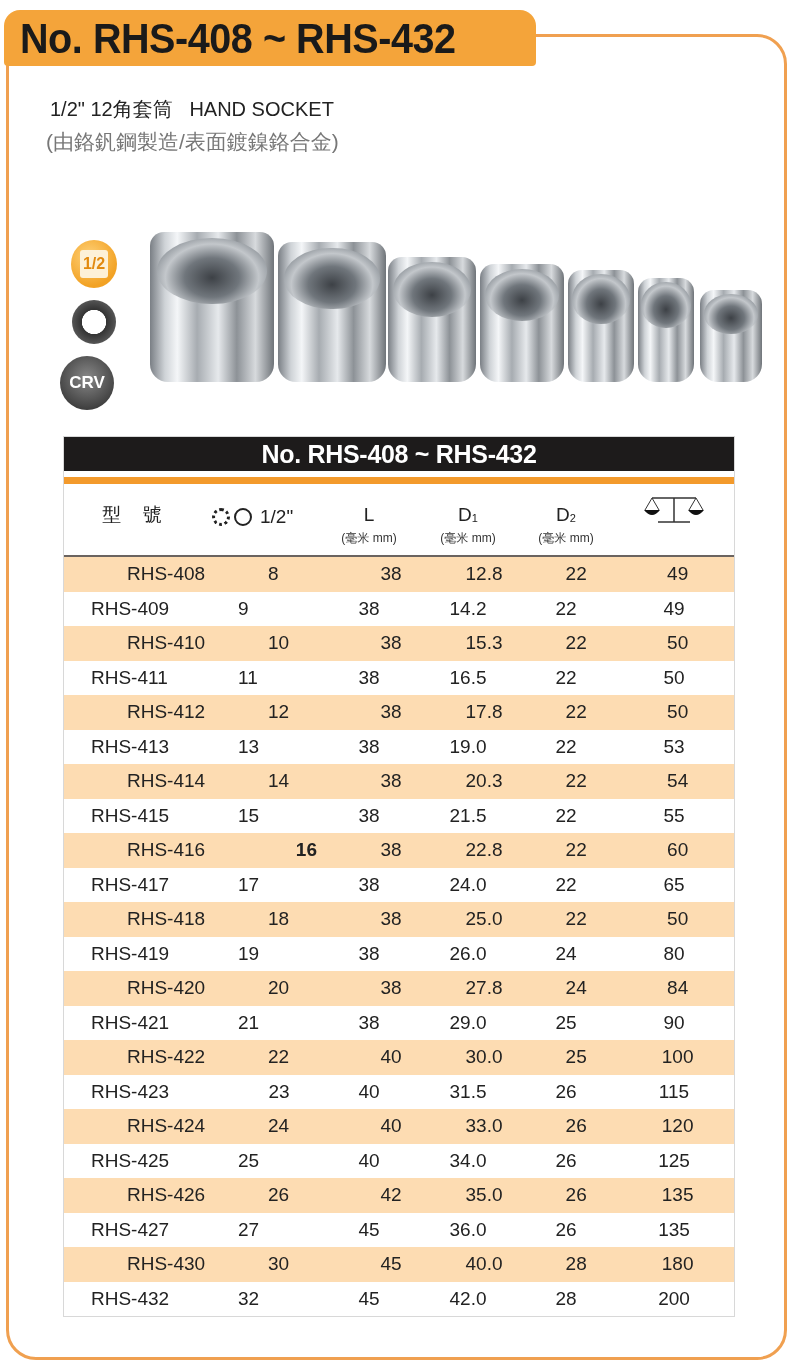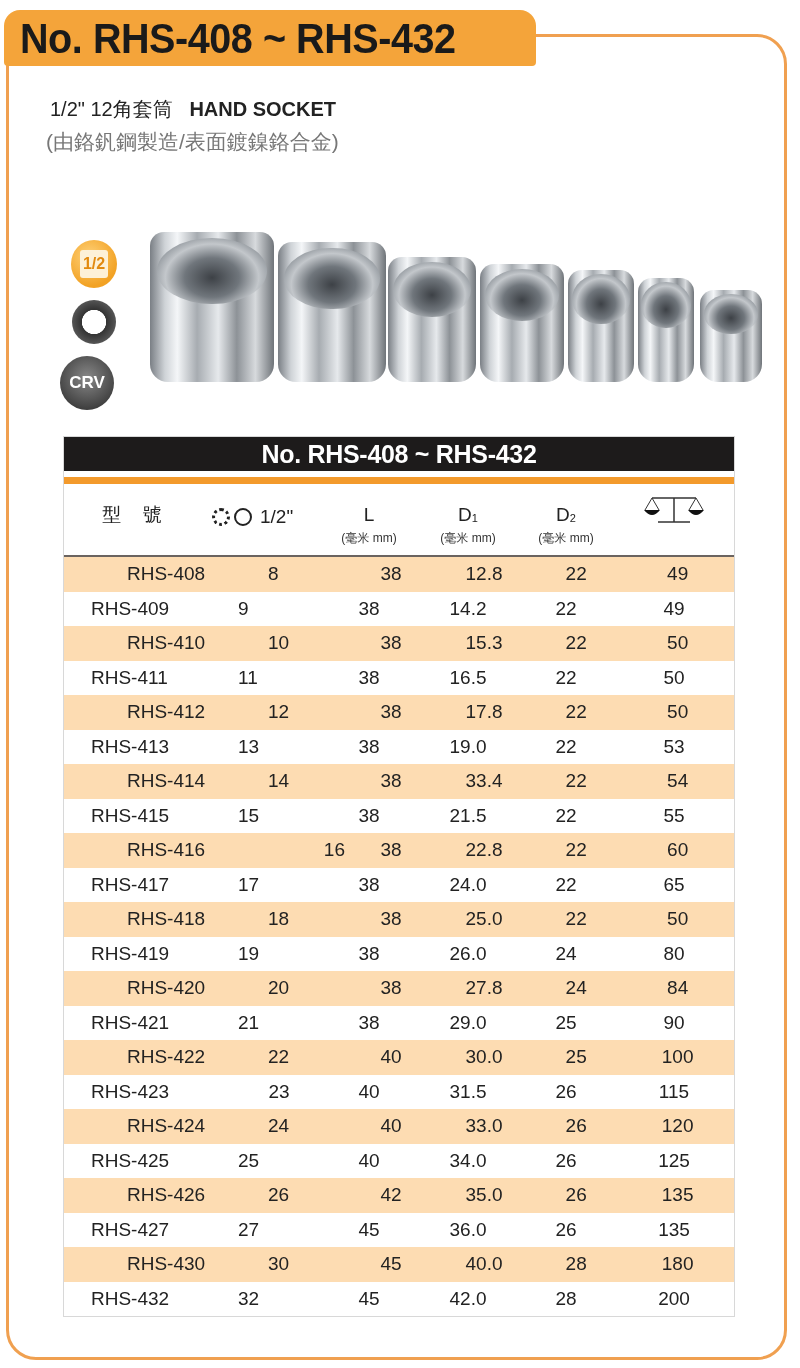--- a/index.html
+++ b/index.html
@@ -6,21 +6,21 @@
   body { width:800px; height:1368px; position:relative; overflow:hidden;
          font-family:"Liberation Sans", sans-serif; color:#222; }
   .frame { position:absolute; left:6px; top:34px; width:781px; height:1326px;
            border:3px solid #f0a050; border-radius:30px; box-sizing:border-box; }
   .tab { position:absolute; left:4px; top:10px; width:532px; height:56px;
          background:#f4a43a; border-radius:16px 16px 4px 4px;
          display:flex; align-items:center; padding-left:16px; box-sizing:border-box; }
   .tab-title { font-size:43px; font-weight:bold; color:#1a1a1a; letter-spacing:-0.5px;
                font-family:"Liberation Sans", sans-serif; transform:scaleX(0.92); transform-origin:left center; white-space:nowrap; }
   .subtitle { position:absolute; left:50px; top:96px; font-size:20px; color:#222; white-space:nowrap; }
-  .subtitle b { font-weight:bold; }
+  .subtitle b { font-weight:normal; }
   .subtitle2 { position:absolute; left:46px; top:128px; font-size:21px; color:#777; white-space:nowrap; }
 
   .badges { position:absolute; left:64px; top:240px; width:60px; }
   .badge { width:46px; height:46px; border-radius:50%; margin:0 auto 12px auto; display:flex; align-items:center; justify-content:center; }
   .badge-half { background:radial-gradient(circle at 40% 35%, #ffd27a, #f2a224 70%); width:46px; height:48px;}
   .badge-half .inner { width:28px; height:28px; background:#fdf1d8; color:#e28a10; font-weight:bold; font-size:16px; display:flex; align-items:center; justify-content:center; border-radius:3px;}
   .badge-12pt { background:radial-gradient(circle, #fff 38%, #333 40%, #555 70%, #222 100%); width:44px; height:44px; }
   .badge-crv { background:radial-gradient(circle at 50% 40%, #888, #444 70%, #222 100%); width:54px; height:54px; color:#fff; font-weight:bold; font-size:17px; margin-left:-4px; }
 
   .product { position:absolute; left:148px; top:222px; width:630px; height:160px; }
@@ -169,35 +169,35 @@
         <div class="c" style="width:128px;padding-left:20px;text-align:left;padding-left:46px;">13</div>
         <div class="c" style="width:98px;">38</div>
         <div class="c" style="width:100px;">19.0</div>
         <div class="c" style="width:96px;">22</div>
         <div class="c" style="width:120px;">53</div>
       </div>
       <div class="row alt">
         <div class="c c1">RHS-414</div>
         <div class="c" style="width:128px;padding-left:20px;text-align:left;padding-left:46px;">14</div>
         <div class="c" style="width:98px;">38</div>
-        <div class="c" style="width:100px;">33.4</div>
+        <div class="c" style="width:100px;">20.3</div>
         <div class="c" style="width:96px;">22</div>
         <div class="c" style="width:120px;">54</div>
       </div>
       <div class="row">
         <div class="c c1">RHS-415</div>
         <div class="c" style="width:128px;padding-left:20px;text-align:left;padding-left:46px;">15</div>
         <div class="c" style="width:98px;">38</div>
         <div class="c" style="width:100px;">21.5</div>
         <div class="c" style="width:96px;">22</div>
         <div class="c" style="width:120px;">55</div>
       </div>
       <div class="row alt">
         <div class="c c1">RHS-416</div>
-        <div class="c" style="width:128px;padding-left:20px;text-align:right;padding-left:46px;">16</div>
+        <div class="c" style="width:128px;padding-left:20px;text-align:center;padding-left:46px;font-weight:bold;">16</div>
         <div class="c" style="width:98px;">38</div>
         <div class="c" style="width:100px;">22.8</div>
         <div class="c" style="width:96px;">22</div>
         <div class="c" style="width:120px;">60</div>
       </div>
       <div class="row">
         <div class="c c1">RHS-417</div>
         <div class="c" style="width:128px;padding-left:20px;text-align:left;padding-left:46px;">17</div>
         <div class="c" style="width:98px;">38</div>
         <div class="c" style="width:100px;">24.0</div>

